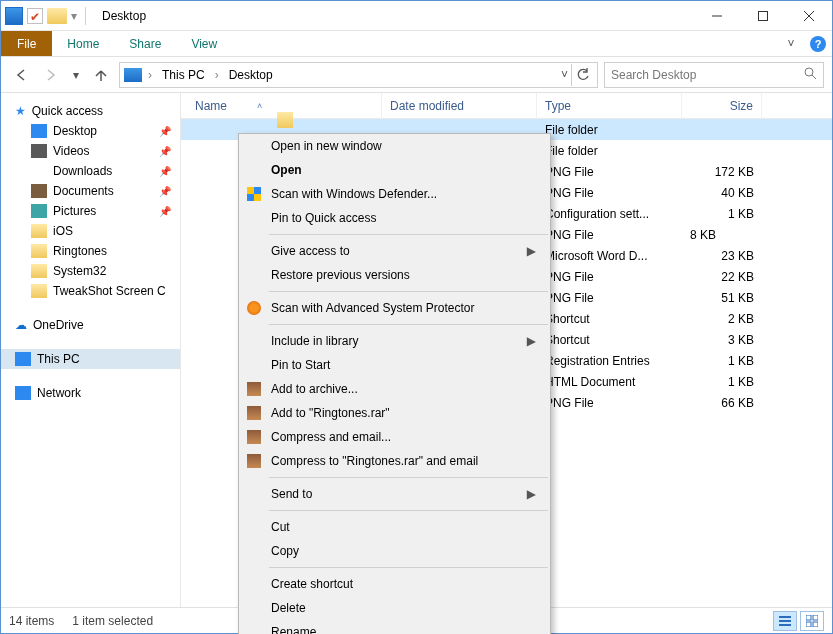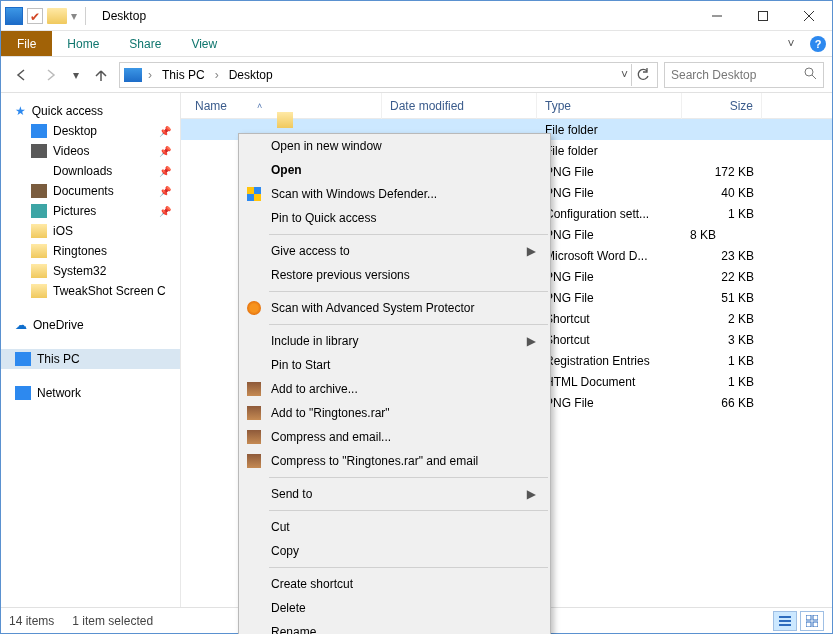--- a/index.html
+++ b/index.html
@@ -29,21 +29,21 @@
   .addrrow{height:36px;display:flex;align-items:center;padding:4px 8px;gap:6px;border-bottom:1px solid #e1e1e1;}
   .nav-btn{width:24px;height:24px;display:flex;align-items:center;justify-content:center;color:#555;}
   .nav-btn.disabled{color:#bbb;}
   .breadcrumb{flex:1;height:26px;border:1px solid #cfcfcf;display:flex;align-items:center;padding:0 4px;gap:2px;}
   .bc-icon{width:18px;height:14px;background:linear-gradient(#3c97e6,#1d6cc8);}
   .bc-sep{color:#888;padding:0 4px;}
   .bc-item{padding:2px 4px;}
   .bc-caret{margin-left:auto;color:#555;padding:0 4px;}
   .refresh-btn{width:22px;height:22px;display:flex;align-items:center;justify-content:center;color:#555;border-left:1px solid #cfcfcf;margin-left:-1px;}
   .bc-right{display:flex;align-items:center;margin-left:auto;}
-  .search{width:160px;height:26px;border:1px solid #cfcfcf;display:flex;align-items:center;padding:0 6px;color:#777;}
+  .search{width:220px;height:26px;border:1px solid #cfcfcf;display:flex;align-items:center;padding:0 6px;color:#777;}
   .search-text{flex:1;}
   .search-icon{color:#777;}
 
   
   .body{flex:1;display:flex;overflow:hidden;}
   .nav{width:180px;border-right:1px solid #e8e8e8;padding:8px 0;overflow:hidden;}
   .nav-group-title{display:flex;align-items:center;gap:6px;padding:3px 8px 3px 14px;color:#000;}
   .nav-item{display:flex;align-items:center;gap:6px;padding:3px 8px 3px 30px;}
   .nav-item.selected{background:#d8e6f2;}
   .pin{margin-left:auto;color:#888;font-size:10px;}

